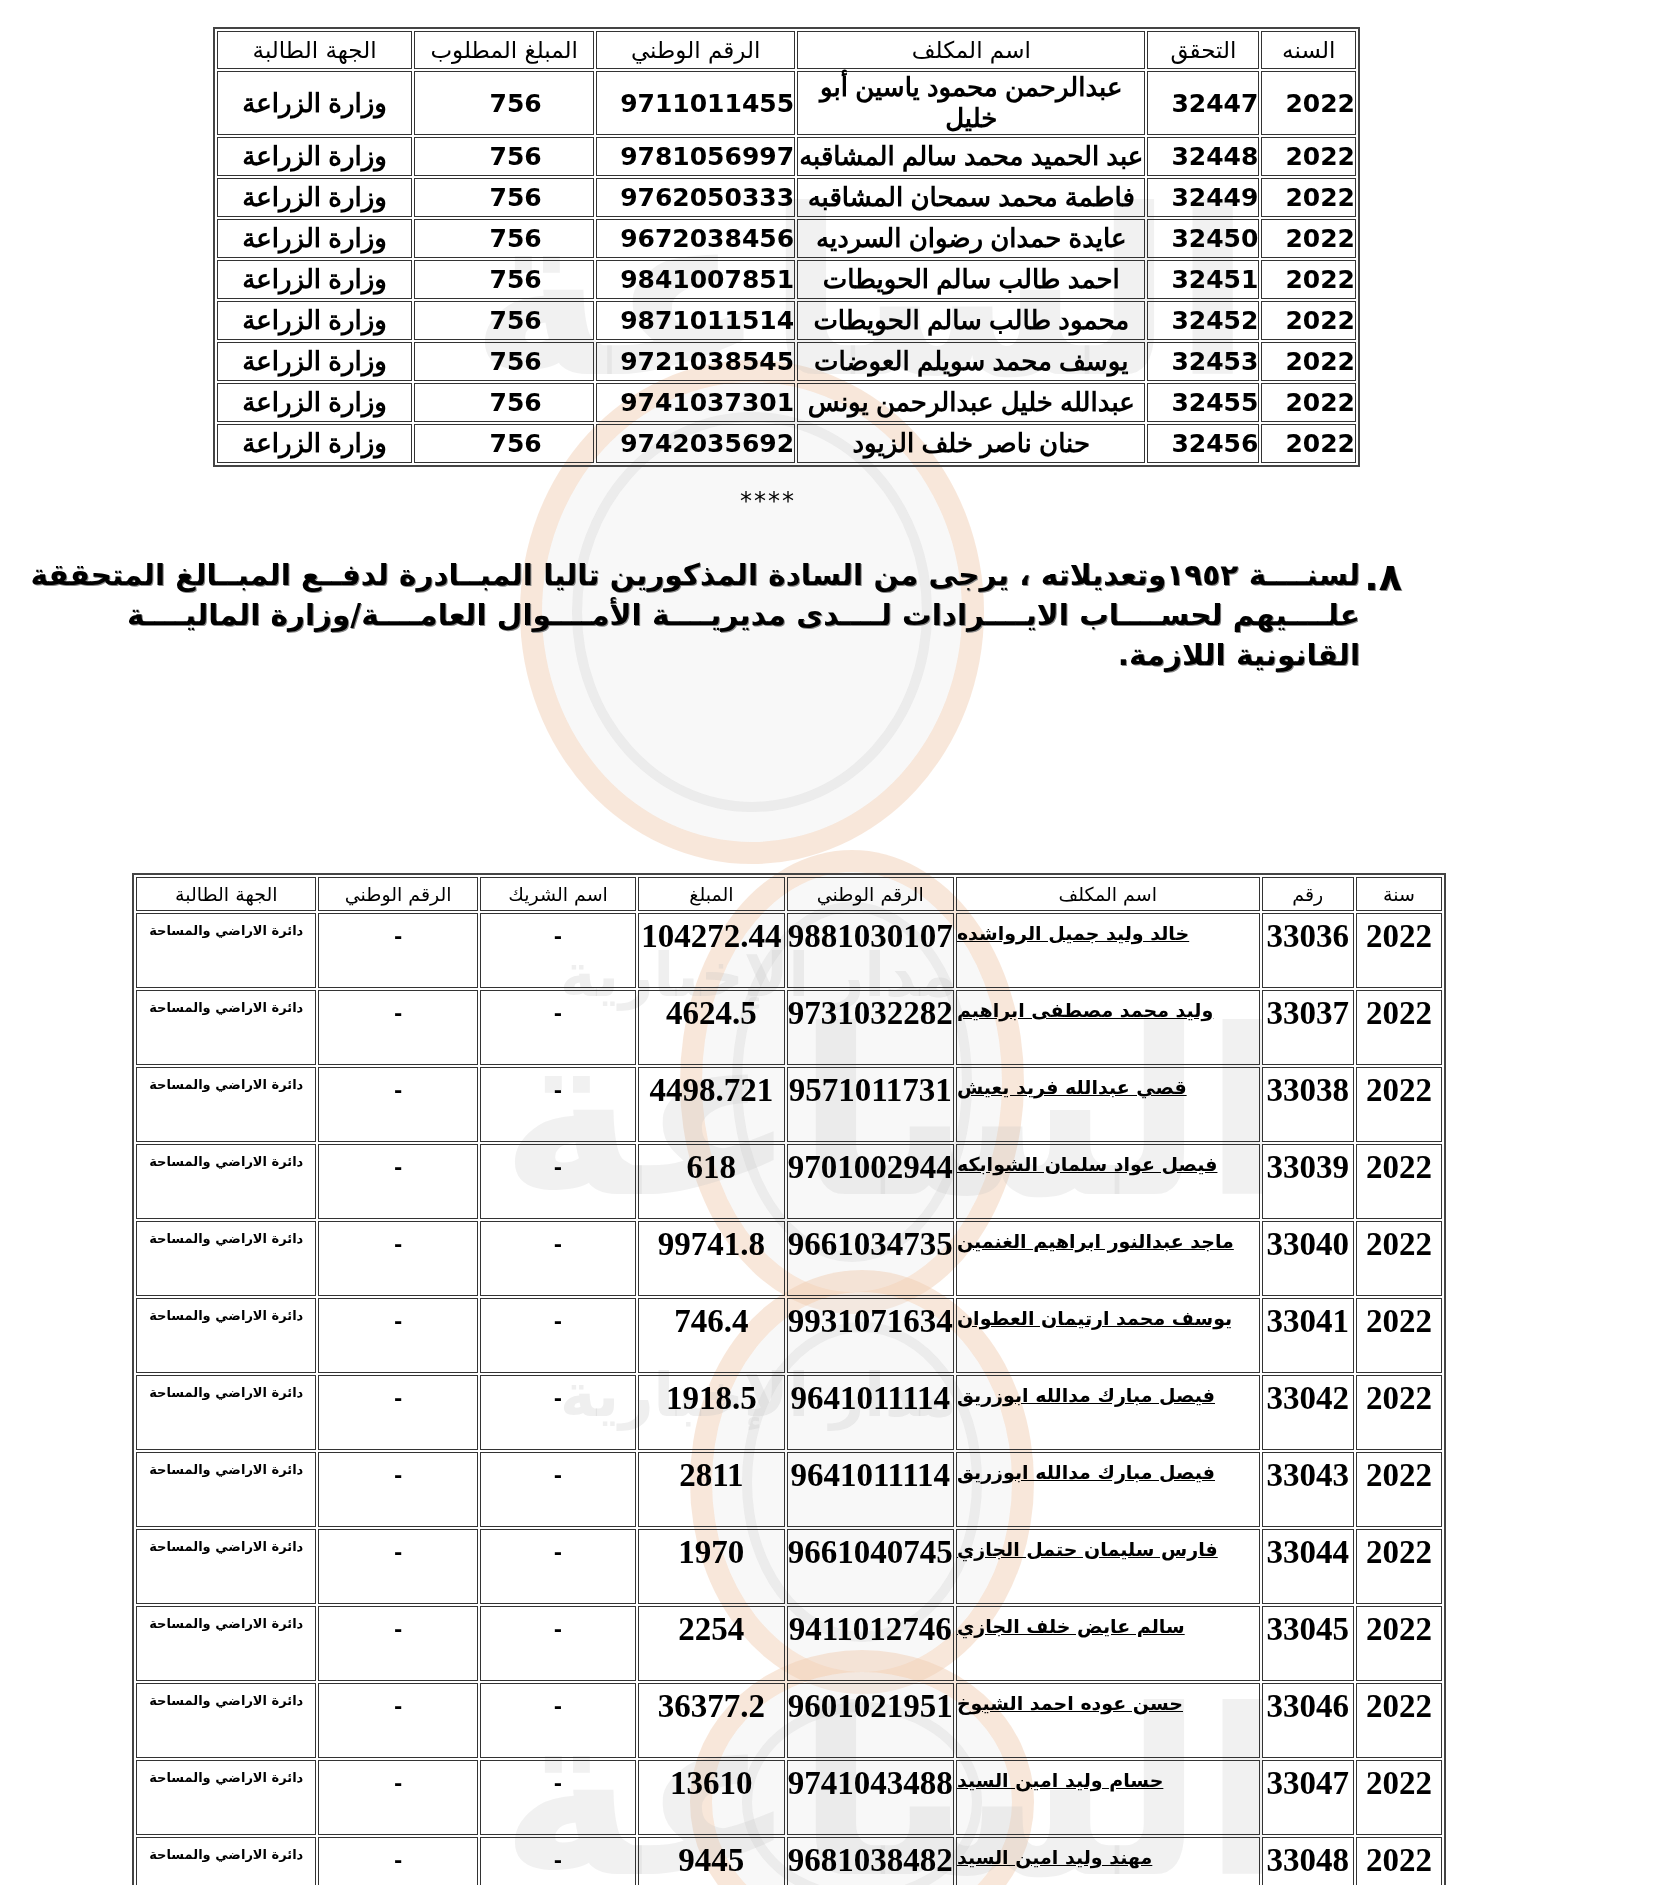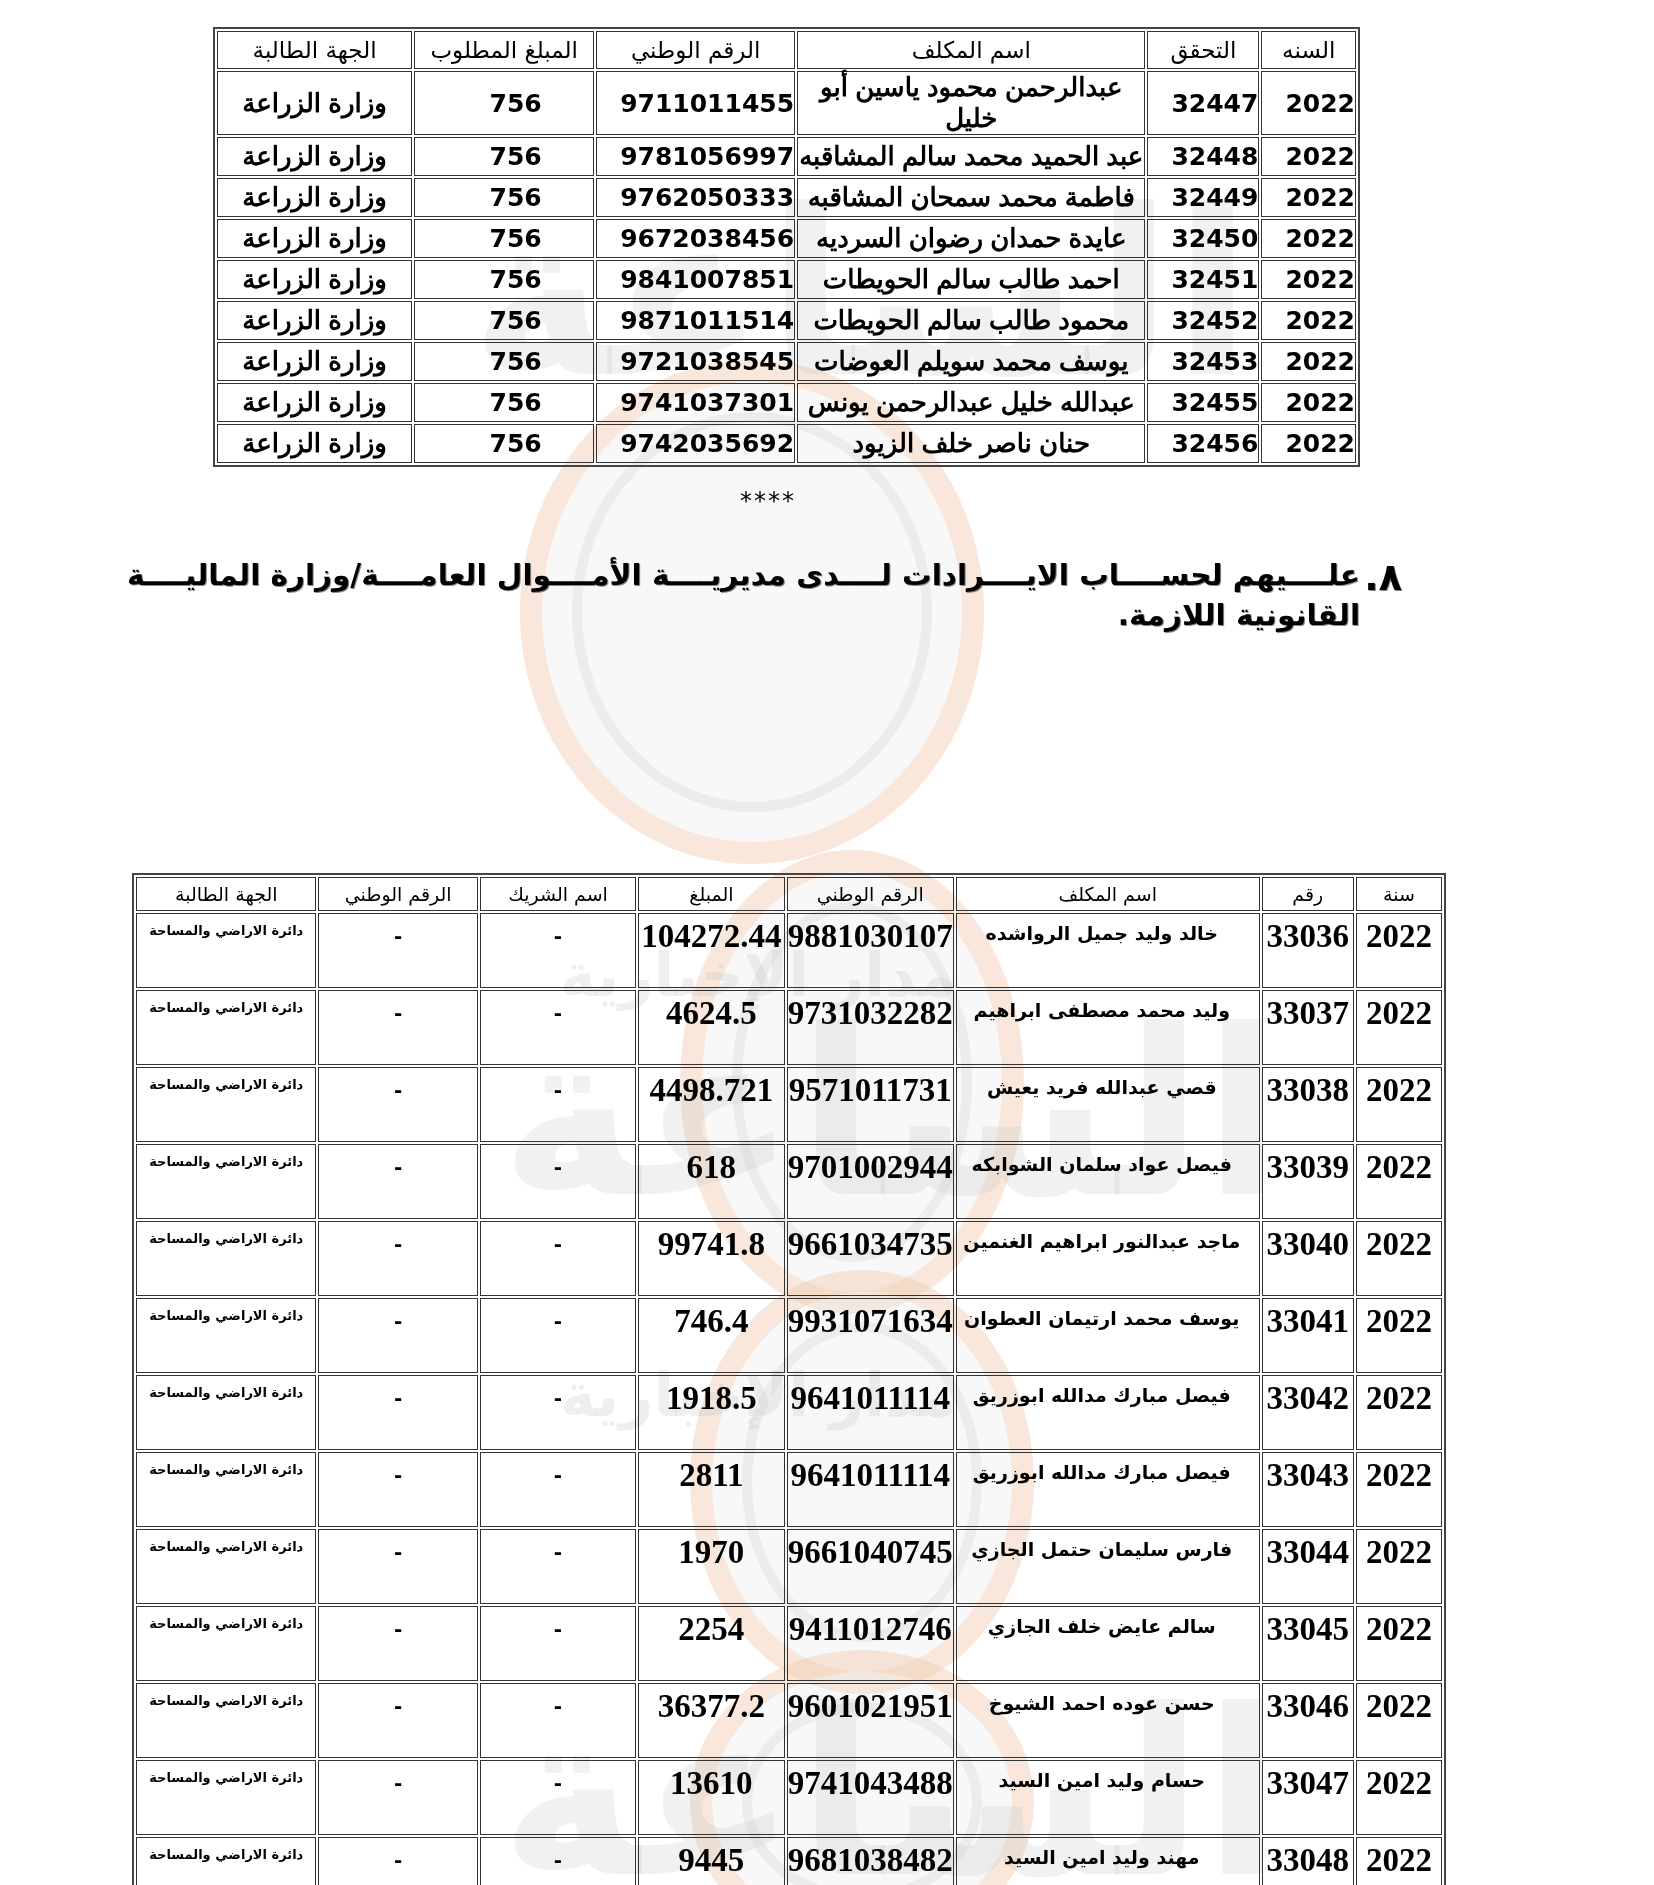--- a/index.html
+++ b/index.html
@@ -18,21 +18,21 @@
 
   #t1 { left: 213px; top: 27px; width: 1147px; }
   #t1 th { height: 36px; font-family: "DejaVu Sans", sans-serif; font-weight: normal; font-size: 23px; }
   #t1 td { height: 37px; font-family: "Liberation Sans", sans-serif; font-weight: bold; font-size: 26px; }
   #t1 td.num { font-family: "DejaVu Sans", sans-serif; font-weight: bold; font-size: 25px; padding-left: 23px; }
 
   #t2 { left: 132px; top: 873px; width: 1314px; }
   #t2 th { height: 32px; font-family: "DejaVu Sans", sans-serif; font-weight: normal; font-size: 19px; }
   #t2 td { height: 63px; vertical-align: top; font-family: "DejaVu Sans", sans-serif; font-weight: bold; font-size: 20px; padding-top: 2px; }
   #t2 td.num { font-family: "Liberation Serif", serif; font-weight: bold; font-size: 33px; padding-top: 4px; }
-  #t2 td.name { text-align: center; padding-right: 12px; font-size: 19px; padding-top: 8px; }
+  #t2 td.name { text-align: left; padding-right: 12px; font-size: 19px; padding-top: 8px; text-decoration: underline; }
   #t2 td.dash { font-size: 20px; padding-top: 10px; }
   #t2 td.dept { font-size: 13px; line-height: 29px; }
 
   .stars { position: absolute; left: 740px; top: 487px; font-family: "DejaVu Sans", sans-serif; font-size: 24px; letter-spacing: 2px; z-index: 1; }
 
   .para { position: absolute; left: 190px; top: 555px; width: 1170px; direction: rtl; text-align: justify; text-align-last: right; font-family: "DejaVu Sans", sans-serif; font-weight: bold; font-size: 29.5px; line-height: 40px; z-index: 1; text-shadow: 1px 1px 0 #888; }
   .para .num { position: absolute; right: -42px; top: 2px; font-size: 38px; }
   .para .line { display: block; text-align: justify; text-align-last: justify; white-space: nowrap; }
   .para .line.last { text-align-last: right; }
 </style>
@@ -149,20 +149,21 @@
         <td class="num">756</td>
         <td class="">وزارة الزراعة</td>
       </tr>
     </tbody>
 </table>
 
 <div class="stars">****</div>
 
 <div class="para">
   <span class="num">٨.</span>
+  <span class="line">لسنــــة ١٩٥٢وتعديلاته ، يرجى من السادة المذكورين تاليا المبــادرة لدفــع المبــالغ المتحققة</span>
   <span class="line">علــــيهم لحســــاب الايــــرادات لــــدى مديريــــة الأمــــوال العامــــة/وزارة الماليــــة</span>
   <span class="line last">القانونية اللازمة.</span>
 </div>
 
 <table id="t2">
   <colgroup>
     <col style="width:86px">
       <col style="width:92px">
       <col style="width:303px">
       <col style="width:165px">

